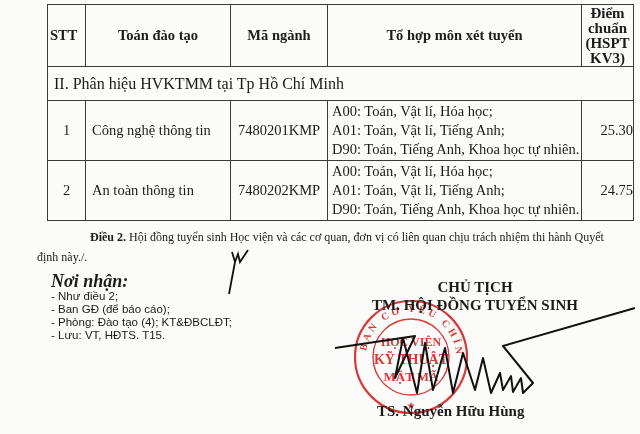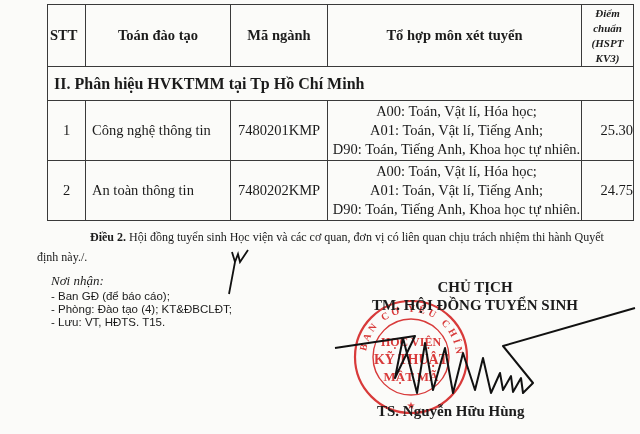--- a/index.html
+++ b/index.html
@@ -20,42 +20,42 @@
   }
   th { font-weight:bold; }
   .c-stt { width:35px; text-align:left; padding-left:2px !important; }
   .c-name { width:138px; }
   .c-code { width:96px; text-align:center; }
   .c-combo { width:249px; }
   .c-score { width:51px; text-align:right; }
   tr.hdr { height:62px; }
   tr.hdr th { text-align:center; }
   tr.hdr th.c-stt { text-align:left; }
-  .score-h { font-size:11px; line-height:15px;font-style:italic; }
+  .score-h { font-size:15px; line-height:15px; }
   tr.sec { height:34px; }
-  tr.sec td { font-weight:bold; font-size:16px; padding-left:6px !important; }
+  tr.sec td { font-weight:normal; font-size:16px; padding-left:6px !important; }
   tr.row { height:60px; }
   tr.row td.c-stt { text-align:center; padding-left:0 !important; }
   tr.row td.c-name { padding-left:6px !important; }
-  tr.row td.c-combo { padding-left:4px !important; line-height:19px;text-align:center; }
+  tr.row td.c-combo { padding-left:4px !important; line-height:19px; }
   .combo-line { display:block; white-space:nowrap; }
 
   .dieu2 {
     position:absolute; left:37px; top:227px; width:585px;
     font-size:12px; line-height:20px; text-indent:53px;
   }
   .dieu2 b { font-weight:bold; }
   .initial {
     position:absolute; left:228px; top:248px;
   }
   .recv {
     position:absolute; left:51px; top:272px;
     font-family:"Liberation Serif",serif;
   }
-  .recv .title { font-weight:normal; font-style:italic; font-size:13px; line-height:18px; }
+  .recv .title { font-weight:bold; font-style:italic; font-size:18px; line-height:18px; }
   .recv .item { font-size:11.5px; line-height:13px; font-family:"Liberation Sans",sans-serif; }
   .sign {
     position:absolute; left:355px; top:278px; width:240px; text-align:center;
     font-weight:bold; font-size:15px; line-height:18px;
   }
   .stamp { position:absolute; left:352px; top:298px; }
   .signature { position:absolute; left:325px; top:298px; }
   .signer {
     position:absolute; left:377px; top:403px; font-weight:bold; font-size:15px;
   }
@@ -106,20 +106,21 @@
   </table>
 
 <div class="dieu2"><b>Điều 2.</b><span> Hội đồng tuyển sinh Học viện và các cơ quan, đơn vị có liên quan chịu trách nhiệm thi hành Quyết định này./.</span></div>
 
 <svg class="initial" width="24" height="50" viewBox="0 0 24 50">
   <path d="M4 4 L7 14 L10 6 L12 14 L20 2 M7 14 L1 46" stroke="#111" stroke-width="1.8" fill="none"></path>
 </svg>
 
 <div class="recv">
   <div class="title"><span>Nơi nhận</span><span>:</span></div>
+  <div class="item">- Như điều 2;</div>
   <div class="item">- Ban GĐ (để báo cáo);</div>
   <div class="item">- Phòng: Đào tạo (4); KT&amp;ĐBCLĐT;</div>
   <div class="item">- Lưu: VT, HĐTS. T15.</div>
 </div>
 
 <svg class="stamp" width="118" height="118" viewBox="0 0 118 118">
   <defs>
     <path id="arc" d="M 14 59 A 45 45 0 1 1 104 59"></path>
   </defs>
   <circle cx="59" cy="59" r="56" fill="none" stroke="#d83a3a" stroke-width="2.2"></circle>

